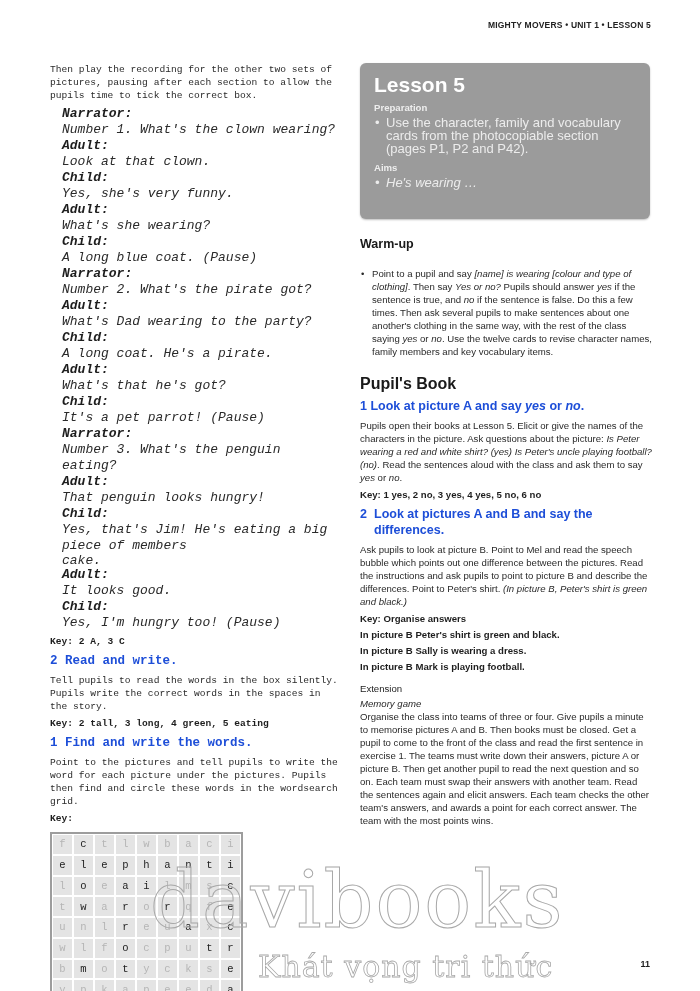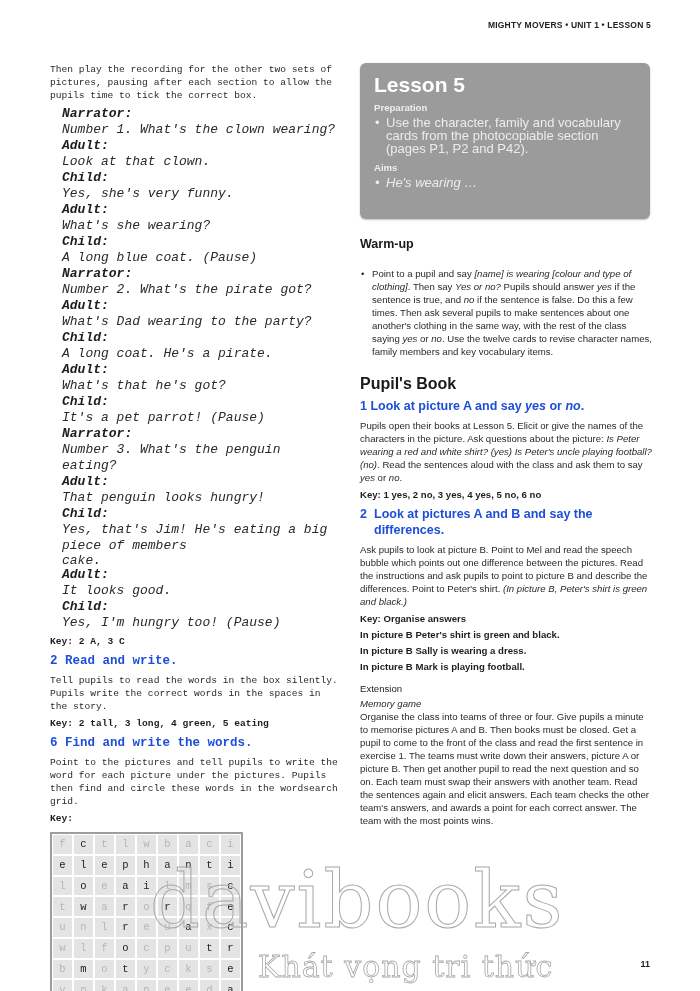--- a/index.html
+++ b/index.html
@@ -165,21 +165,21 @@
         <span class="line"><span>Yes, I'm hungry too! (Pause)</span></span>
       </div>
     </div>
 
   <div class="key-line">Key: 2 A, 3 C</div>
 
   <h3 class="h-ex">2 Read and write.</h3>
   <p class="body-text">Tell pupils to read the words in the box silently. Pupils write the correct words in the spaces in the story.</p>
   <div class="key-line">Key: 2 tall, 3 long, 4 green, 5 eating</div>
 
-  <h3 class="h-ex">6 Find and write the words.</h3>
+  <h3 class="h-ex">1 Find and write the words.</h3>
   <p class="body-text">Point to the pictures and tell pupils to write the word for each picture under the pictures. Pupils then find and circle these words in the wordsearch grid.</p>
   <div class="key-line">Key:</div>
 
   <div class="wordsearch" id="wordsearch">
       <div class="ws-cell">f</div>
       <div class="ws-cell hit">c</div>
       <div class="ws-cell">t</div>
       <div class="ws-cell">l</div>
       <div class="ws-cell">w</div>
       <div class="ws-cell">b</div>

